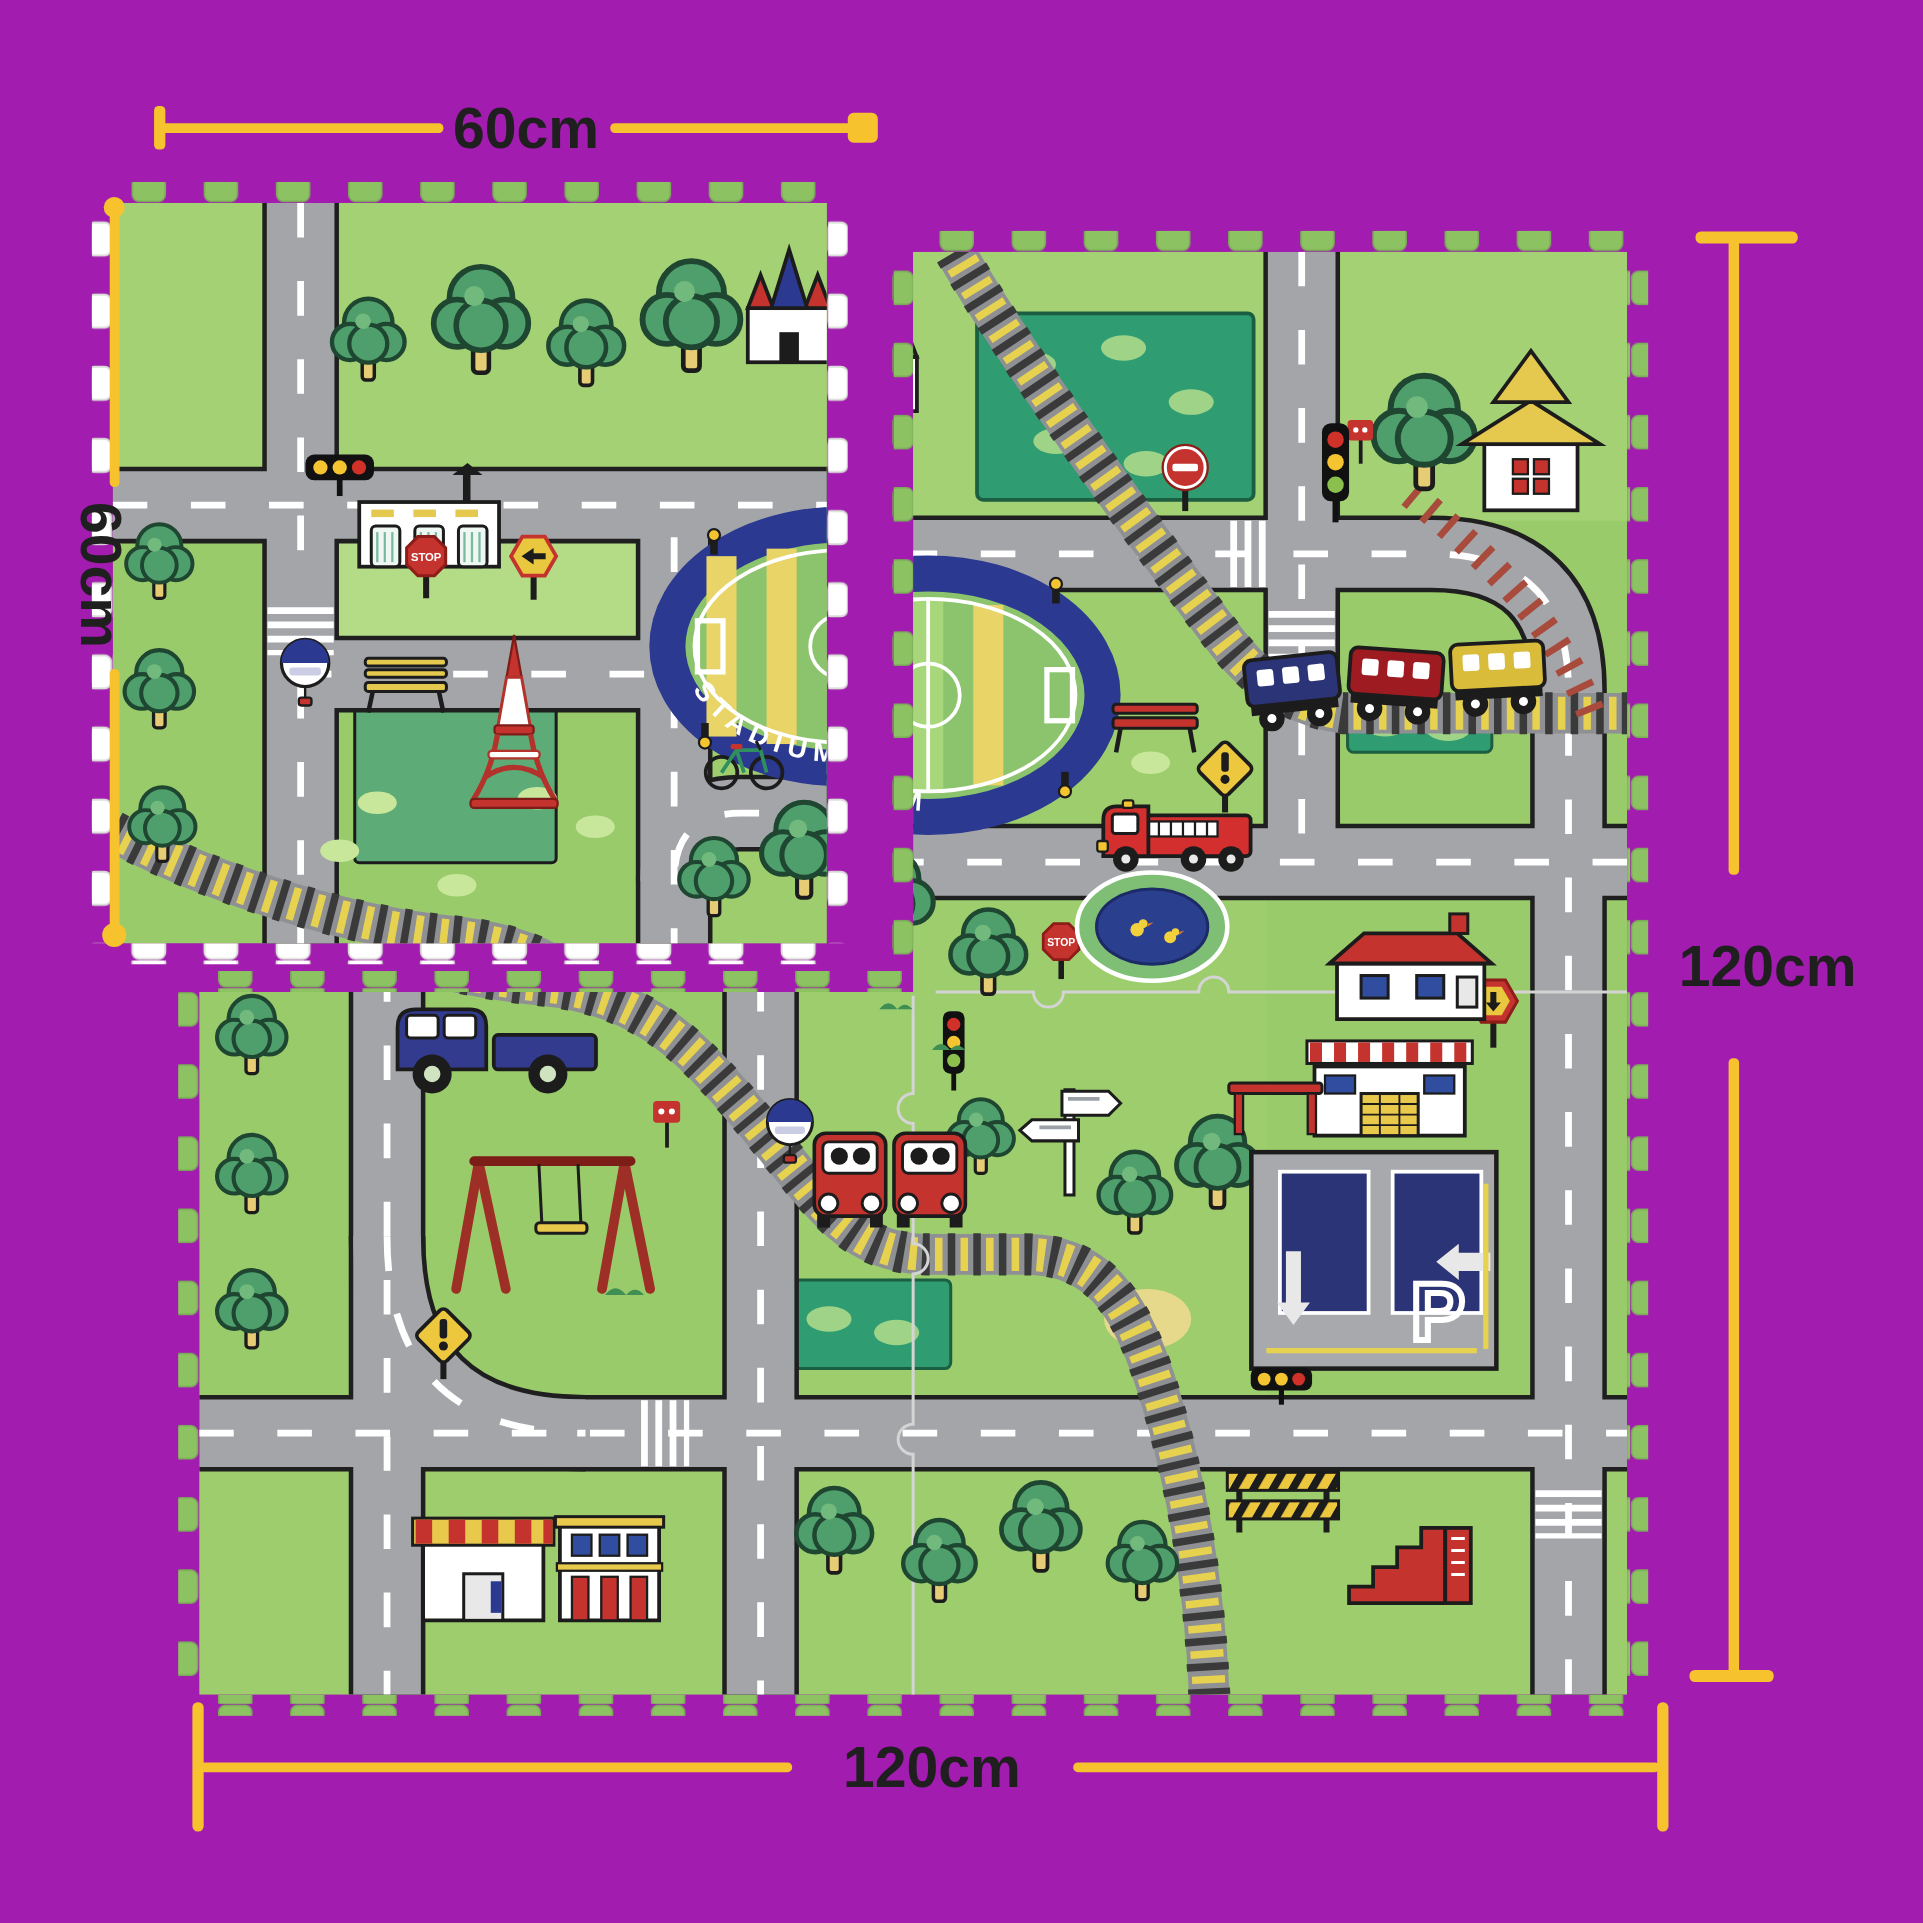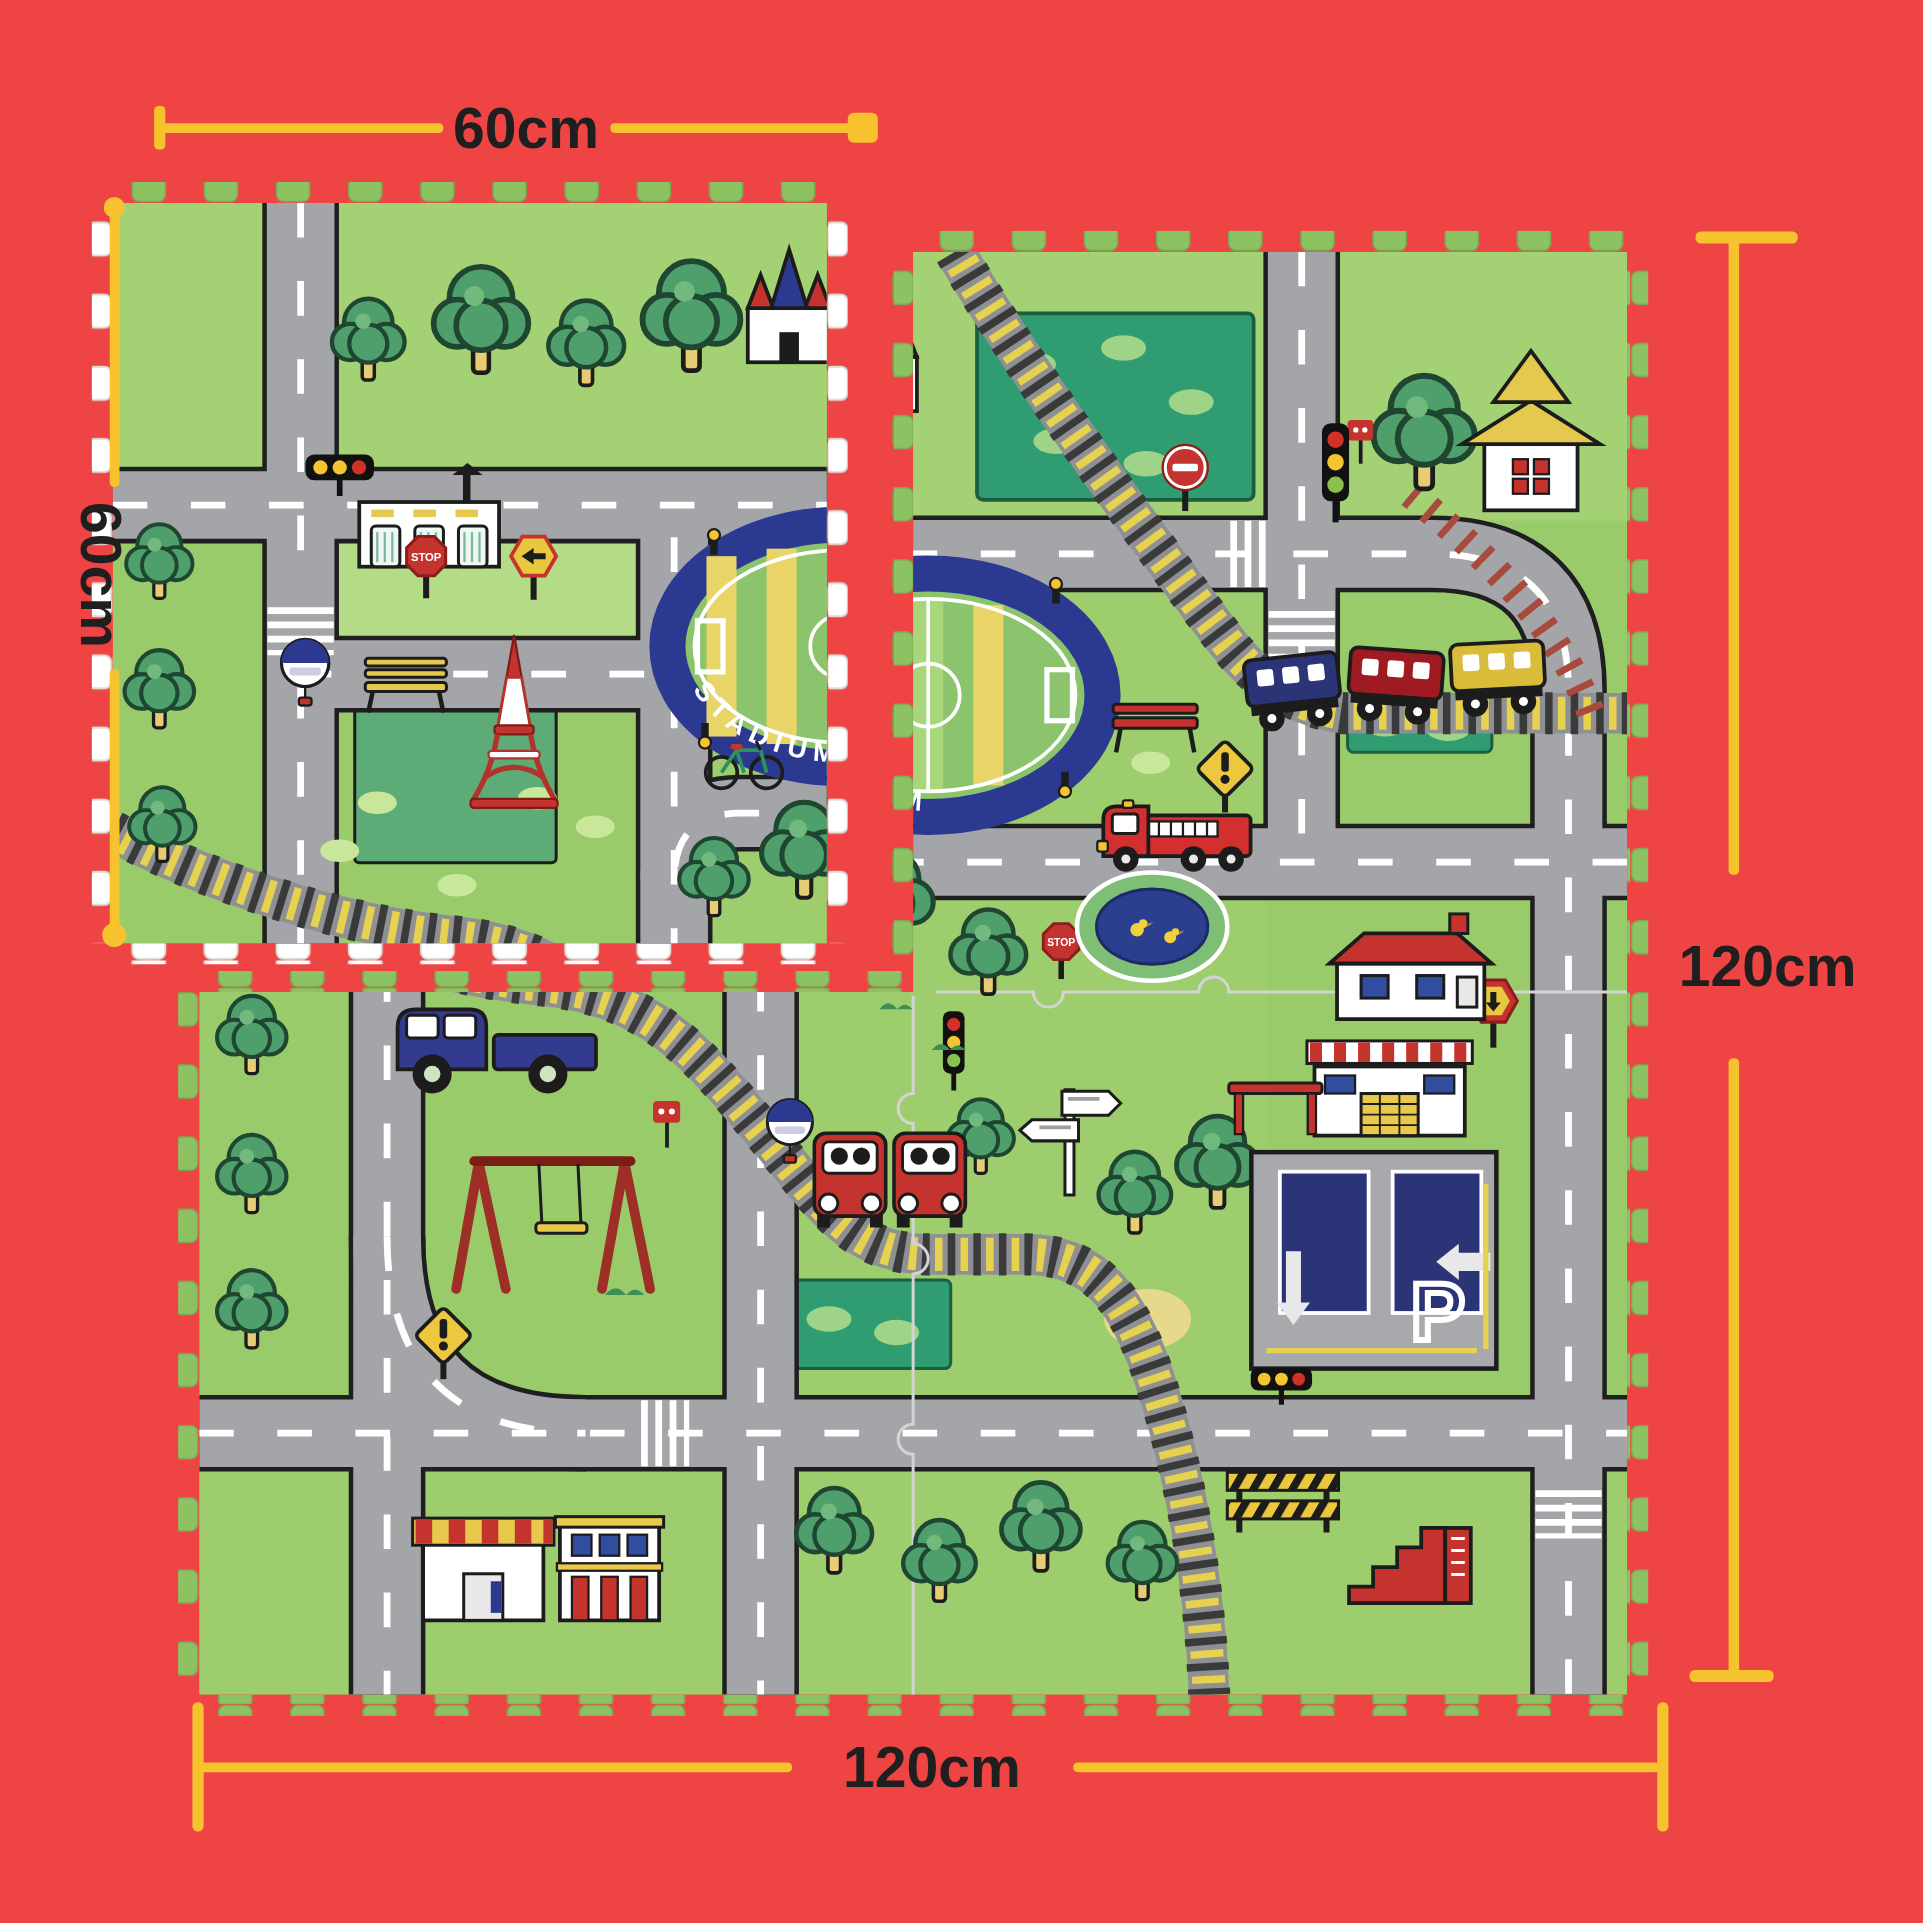--- a/index.html
+++ b/index.html
@@ -1,17 +1,17 @@
 <!DOCTYPE html>
 <html style="font-size:12px"><head>
 <meta charset="utf-8">
 <style>
   html,body{margin:0;padding:0;background:#ffffff;}
   body{width:1924px;height:1924px;font-family:"Liberation Sans","DejaVu Sans",sans-serif;}
-  .stage{position:relative;width:1924px;height:1924px;background:#ef4444;overflow:hidden;}
+  .stage{position:relative;width:1924px;height:1924px;background:#a21caf;overflow:hidden;}
   svg{display:block}
   text{font-family:"Liberation Sans","DejaVu Sans",sans-serif;}
   .dim-label{font-size:76px;font-weight:700;fill:#1f1f1f;}
   .stadium-text{font-size:36px;font-weight:700;fill:#ffffff;letter-spacing:10px;}
   .p-letter{font-size:108px;font-weight:700;fill:none;stroke:#ffffff;stroke-width:8px;}
   .stop-text{font-size:15px;font-weight:700;fill:#ffffff;letter-spacing:0px;}
 </style>
 </head>
 <body>
 

